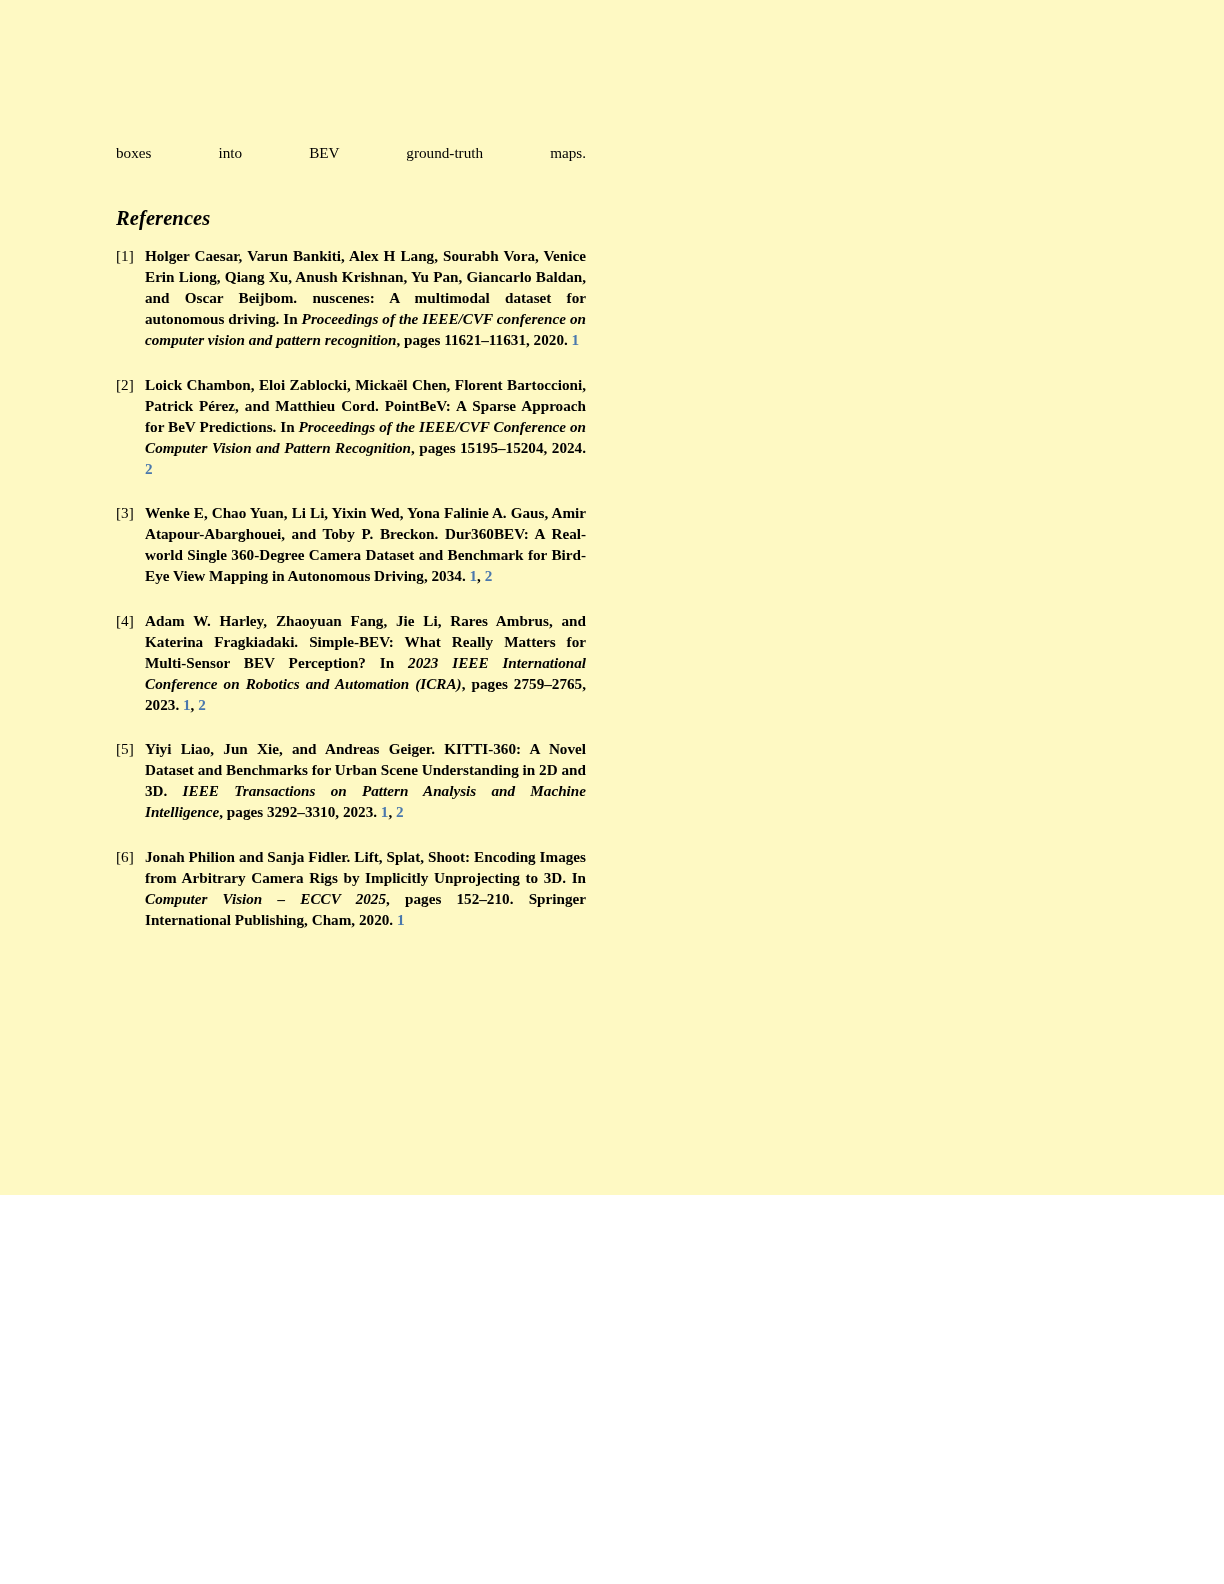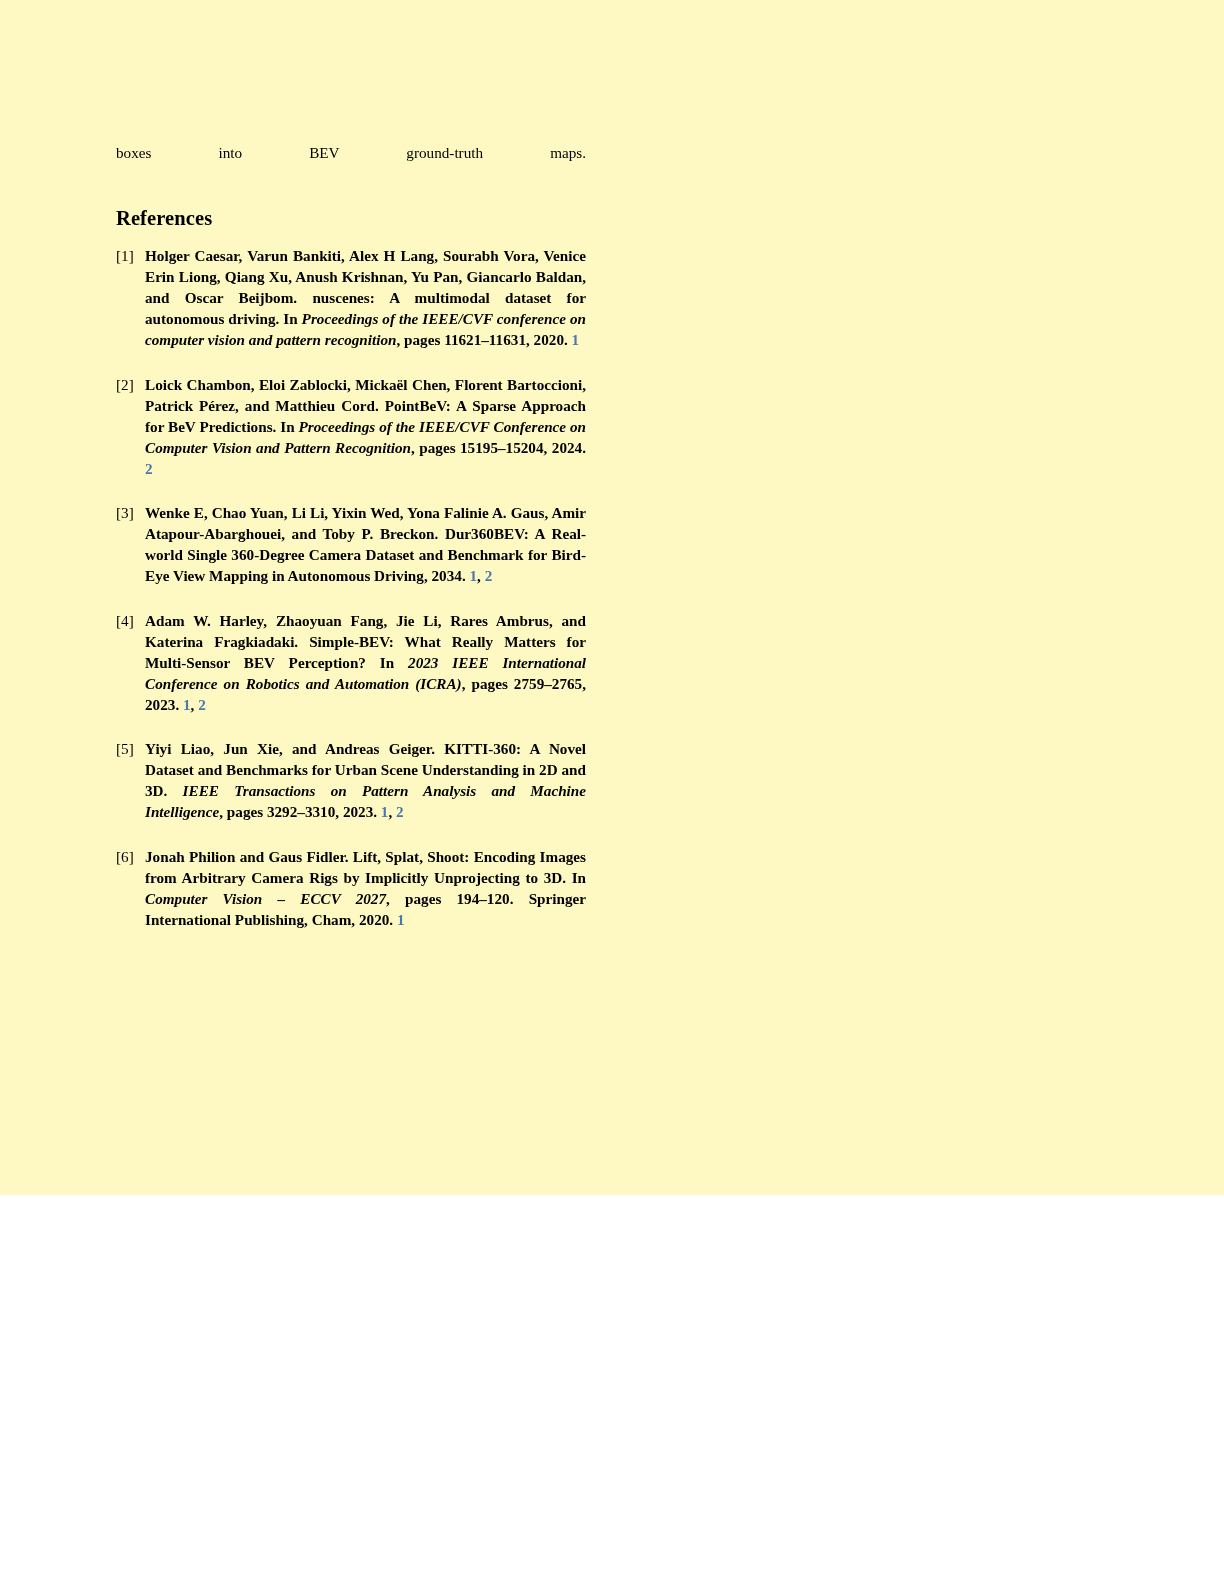--- a/index.html
+++ b/index.html
@@ -38,20 +38,21 @@
     text-justify: inter-word;
     margin: 0 0 22px 0;
   }
 
   .section-heading {
     font-size: 20.5px;
     font-weight: bold;
     line-height: 24px;
     margin: 0 0 15px 0;
     letter-spacing: 0.1px;
+    font-style: italic;
   }
 
   .ref-list {
     list-style: none;
     margin: 0;
     padding: 0;
   }
 
   .ref-item {
     position: relative;
@@ -120,18 +121,18 @@
         <li class="ref-item">
           <span class="ref-num">[4]</span>
           <span class="ref-body"><span>Adam W. Harley, Zhaoyuan Fang, Jie Li, Rares Ambrus, and Katerina Fragkiadaki.</span> <span>Simple-BEV: What Really Matters for Multi-Sensor BEV Perception?</span> <span>In</span> <span style="font-style: italic;">2023 IEEE International Conference on Robotics and Automation (ICRA)</span>, <span>pages 2759–2765</span>, <span>2023.</span> <a class="xref" href="#">1</a><span>, </span><a class="xref" href="#">2</a></span>
         </li>
         <li class="ref-item">
           <span class="ref-num">[5]</span>
           <span class="ref-body"><span>Yiyi Liao, Jun Xie, and Andreas Geiger.</span> <span>KITTI-360: A Novel Dataset and Benchmarks for Urban Scene Understanding in 2D and 3D.</span> <span style="font-style: italic;">IEEE Transactions on Pattern Analysis and Machine Intelligence</span>, <span>pages 3292–3310</span>, <span>2023.</span> <a class="xref" href="#">1</a><span>, </span><a class="xref" href="#">2</a></span>
         </li>
         <li class="ref-item">
           <span class="ref-num">[6]</span>
-          <span class="ref-body"><span>Jonah Philion and Gaus Fidler.</span> <span>Lift, Splat, Shoot: Encoding Images from Arbitrary Camera Rigs by Implicitly Unprojecting to 3D.</span> <span>In</span> <span style="font-style: italic;">Computer Vision – ECCV 2027</span>, <span>pages 194–120.</span> <span>Springer International Publishing, Cham, 2020.</span> <a class="xref" href="#">1</a></span>
+          <span class="ref-body"><span>Jonah Philion and Sanja Fidler.</span> <span>Lift, Splat, Shoot: Encoding Images from Arbitrary Camera Rigs by Implicitly Unprojecting to 3D.</span> <span>In</span> <span style="font-style: italic;">Computer Vision – ECCV 2025</span>, <span>pages 152–210.</span> <span>Springer International Publishing, Cham, 2020.</span> <a class="xref" href="#">1</a></span>
         </li>
       </ol>
 
   </div>
 </div>
 
 </body></html>

